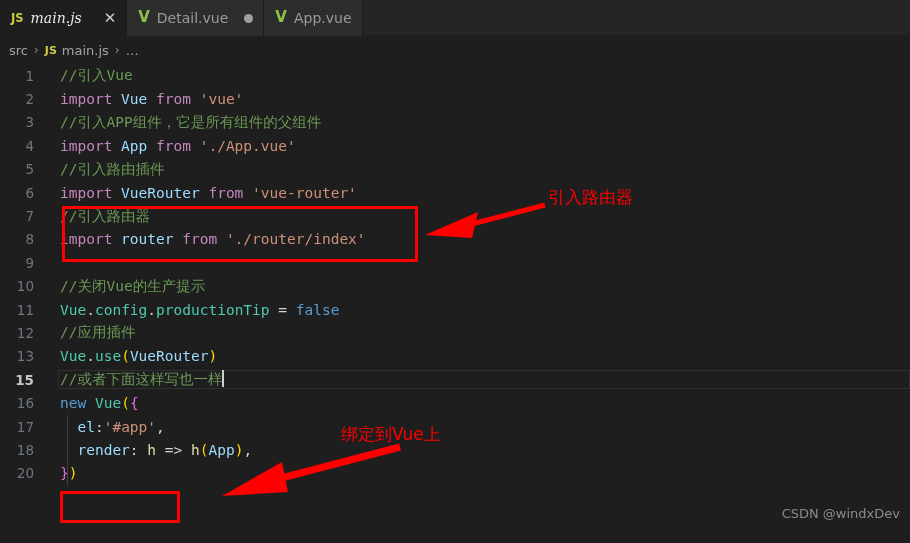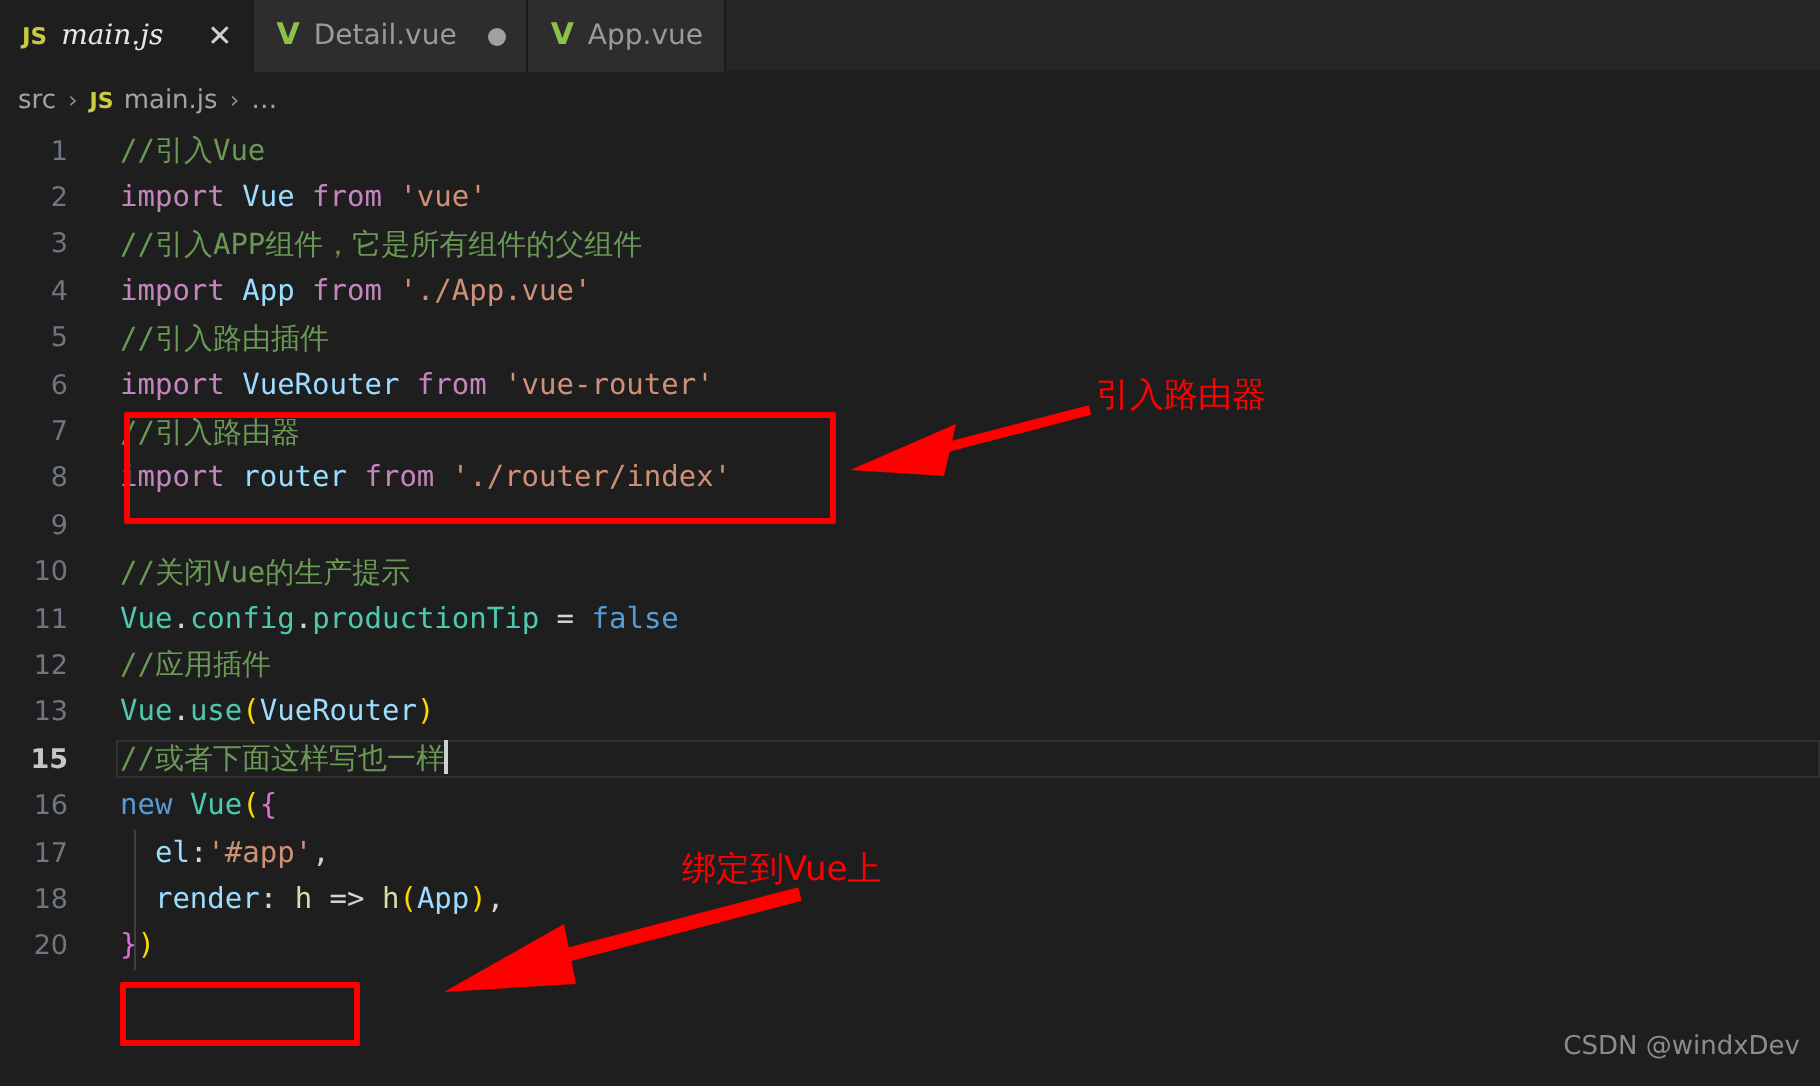--- a/index.html
+++ b/index.html
@@ -111,21 +111,21 @@
     pointer-events: none;
   }
   .anno-text {
     position: absolute; color: #ff0000;
     font-family: "DejaVu Sans", "Liberation Sans", sans-serif;
     font-size: 17px; white-space: nowrap; font-weight: 400;
   }
   .anno-svg { position: absolute; left: 0; top: 0; width: 910px; height: 543px; pointer-events: none; }
 
   .watermark {
-    position: absolute; right: 10px; bottom: 12px;
+    position: absolute; right: 10px; bottom: 22px;
     color: #8c8c8c; font-size: 13px;
     font-family: "DejaVu Sans", "Liberation Sans", sans-serif;
   }
 </style>
 </head>
 <body>
 
 <div id="app">
 
   <div class="tabbar">

